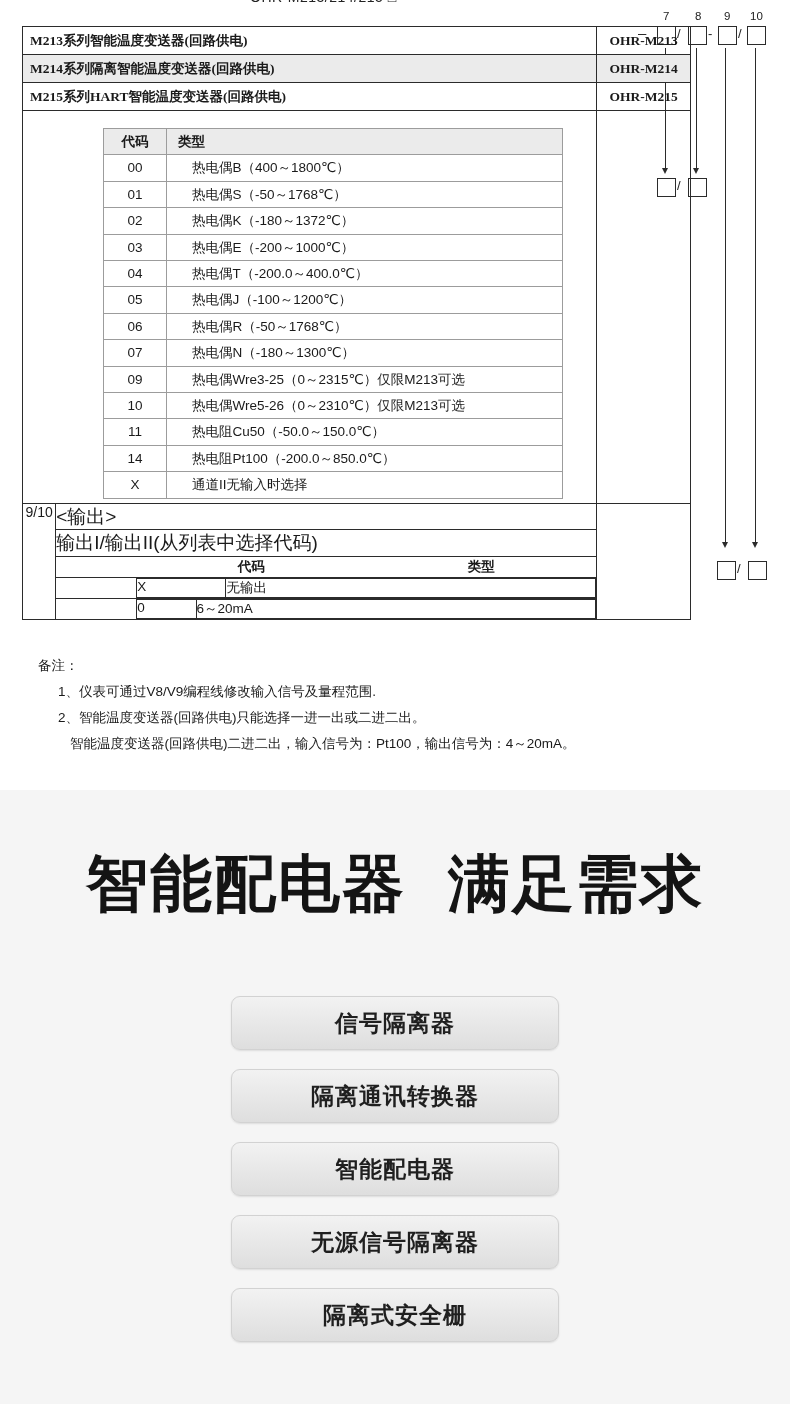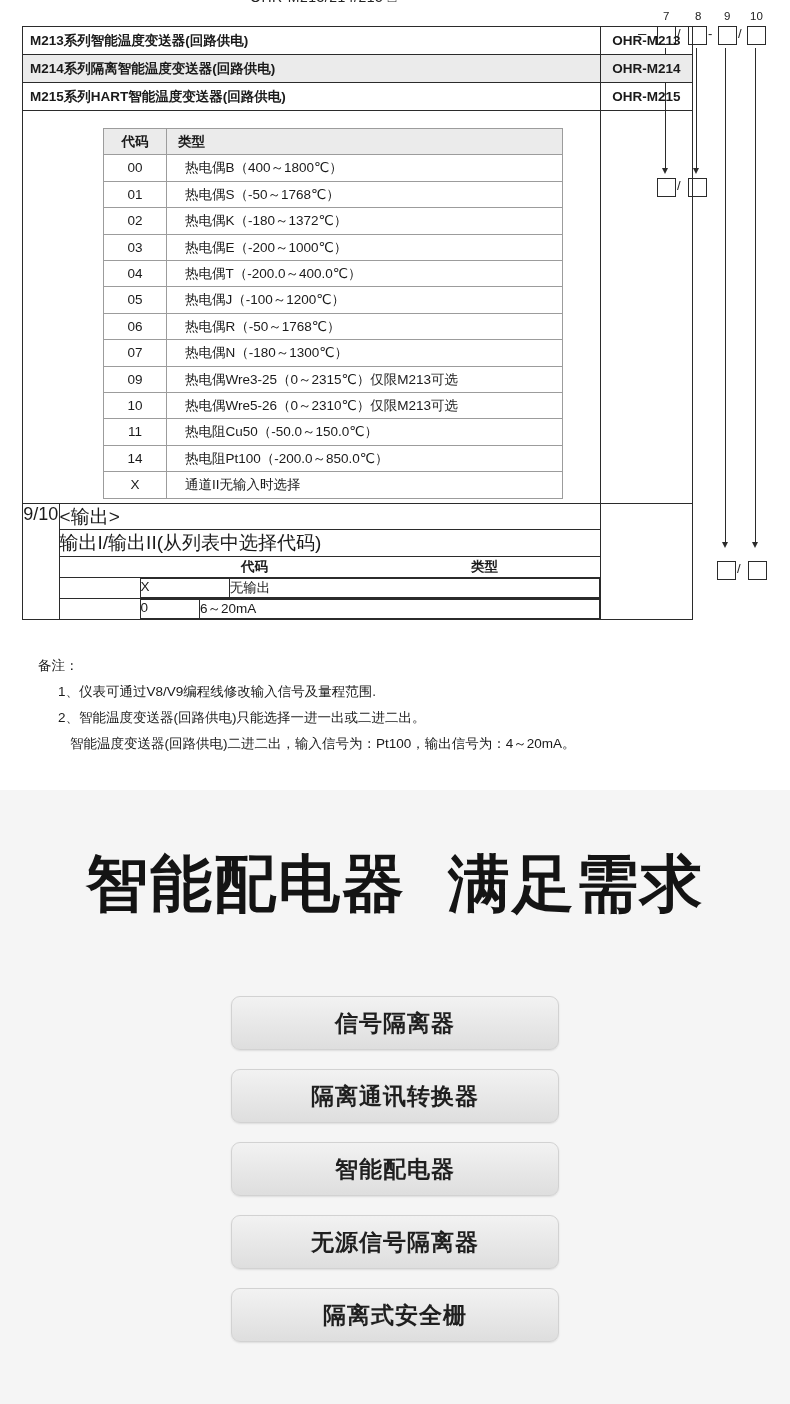--- a/index.html
+++ b/index.html
@@ -48,20 +48,21 @@
   }
   .spec-table td {
     border: 1px solid #2b2b2b;
     padding: 0;
     vertical-align: top;
   }
 
   
   .model-row {
     height: 28px;
+    font-family: Liberation Serif, serif;
   }
   .model-row .mname {
     padding: 0 0 0 7px;
     font-weight: bold;
     font-size: 13.5px;
     white-space: nowrap;
     vertical-align: middle;
   }
   .model-row .mcode {
     text-align: center;
@@ -95,31 +96,31 @@
   .code-table th {
     background: #ebebeb;
     font-weight: bold;
     text-align: left;
   }
   .code-table .c-code {
     width: 62px;
     text-align: center;
   }
   .code-table .c-type {
-    padding-left: 18px;
+    padding-left: 25px;
     white-space: nowrap;
   }
   .code-table th.c-code { text-align: center; padding-left: 0; }
   .code-table th.c-type { padding-left: 11px; }
 
   
   .idx-cell {
     width: 36px;
     text-align: center;
-    font-size: 18px;
+    font-size: 14px;
     vertical-align: middle;
   }
   .plain-cell {
     padding-left: 8px;
     font-size: 19px;
     height: 25.4px;
     line-height: 25.4px;
     white-space: nowrap;
   }
   .out-table {

